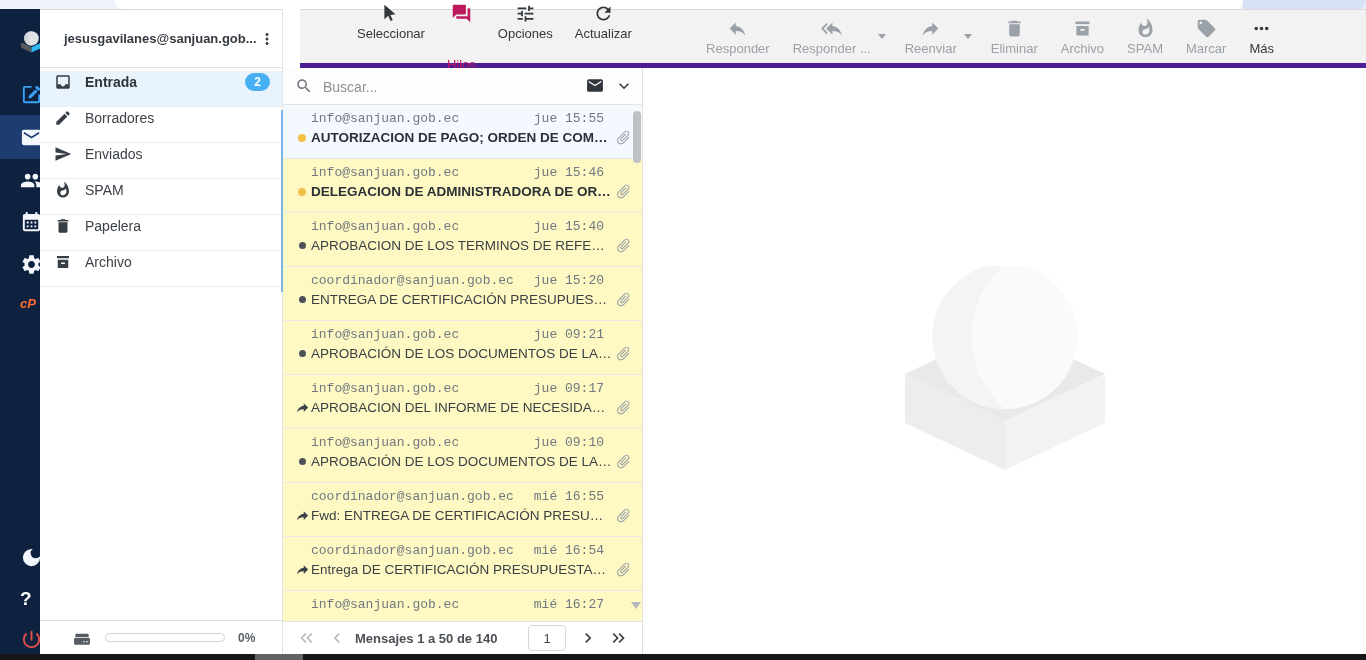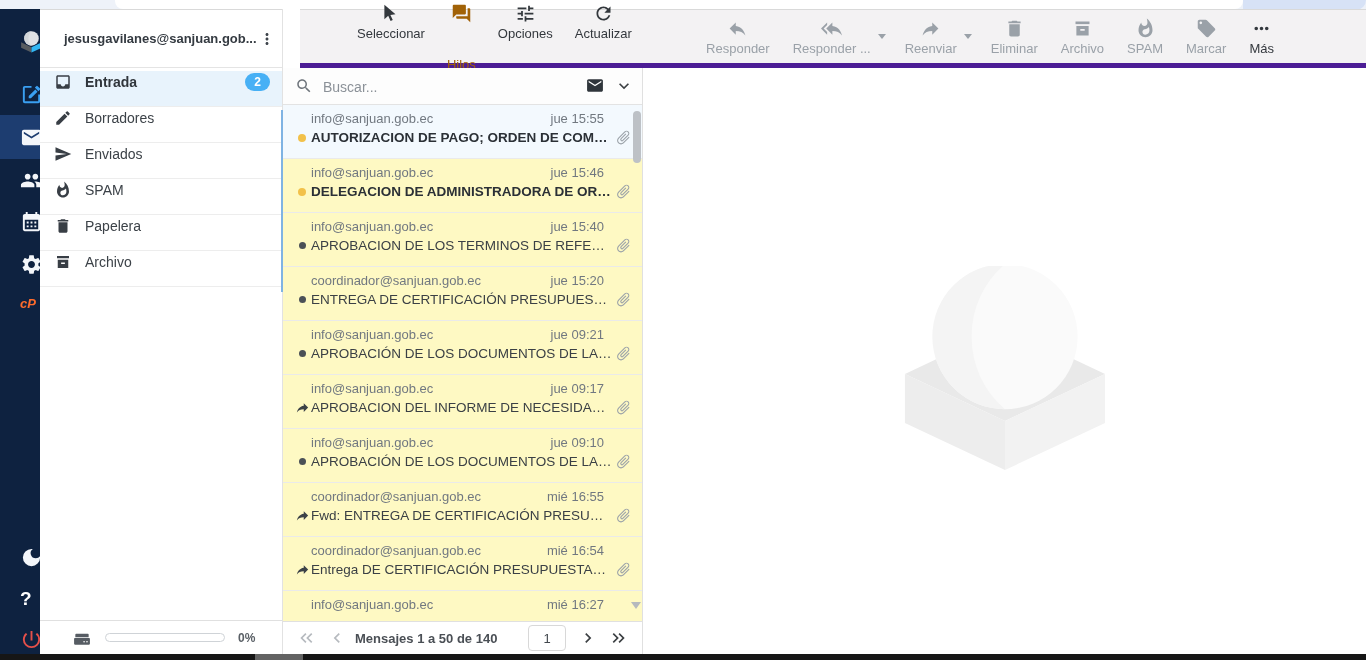--- a/index.html
+++ b/index.html
@@ -45,21 +45,21 @@
   .quota svg{width:20px;height:20px;fill:#565c63;}
   .qbar{width:118px;height:7px;border:1px solid #cfd3d7;border-radius:5px;background:#fff;margin-left:13px;}
   .qfill{height:100%;width:0;background:#47b0f5;border-radius:5px;}
   .qpct{margin-left:13px;font-size:12px;font-weight:bold;color:#5a6066;}
 
   
   .toolbar{position:absolute;left:300px;top:9px;width:1083px;height:59px;background:#f3f2f3;border-top:1px solid #d9d9d9;border-bottom:5px solid #4c1d95;box-sizing:border-box;display:flex;align-items:center;}
   .tb-btn{display:flex;flex-direction:column;align-items:center;gap:3px;font-size:13px;color:#42474d;background:none;border:none;padding:0 5px;font-family:inherit;cursor:pointer;}
   .tb-btn svg{width:21px;height:21px;fill:currentColor;}
   .tb-btn .lbl{line-height:13px;white-space:nowrap;}
-  .tb-btn.disabled{color:#a16207;gap:34px;}
+  .tb-btn.disabled{color:#be185d;gap:34px;}
   .tb-btn.gray{color:#9aa1a8;text-align:center;}
   .tb-btn.dark{color:#33383d;}
   .tlb-left{display:flex;gap:12px;margin-left:52px;}
   .tlb-right{display:flex;gap:13px;margin-left:auto;margin-right:104px;align-items:flex-end;}
   .has-caret{position:relative;padding-right:16px;}
   .caret{position:absolute;right:1px;top:16px;width:0;height:0;border-left:4px solid transparent;border-right:4px solid transparent;border-top:5px solid #9aa1a8;}
 
   
   .listpane{position:absolute;left:283px;top:68px;width:360px;height:586px;background:#fef9c3;border-right:1px solid #e0e0e0;box-sizing:border-box;}
   .searchbar{position:relative;height:37px;border-bottom:1px solid #e3e3e3;box-sizing:border-box;background:#fdfdfd;}
@@ -67,21 +67,21 @@
   .searchbar input{position:absolute;left:38px;top:4px;width:220px;height:28px;border:none;outline:none;font-size:14px;font-family:inherit;color:#42474d;background:transparent;}
   .searchbar input::placeholder{color:#8b9198;}
   .scope{position:absolute;right:36px;top:8px;width:22px;height:20px;}
   .scope svg{width:22px;height:19px;fill:#2f353b;}
   .searchbar .chev{position:absolute;right:8px;top:8px;width:20px;height:20px;}
   .searchbar .chev svg{width:20px;height:20px;fill:#3c4043;}
 
   .msglist{list-style:none;margin:0;padding:0;height:516px;overflow:hidden;position:relative;}
   .msg{height:54px;box-sizing:border-box;padding:6px 8px 0 10px;border-bottom:1px solid #eaeaea;}
   .msg.selected{background:#f3f9fe;}
-  .m1{display:flex;justify-content:space-between;margin:0 30px 3px 18px;font-size:13px;color:#717880;}
+  .m1{display:flex;justify-content:space-between;margin:0 30px 3px 18px;font-size:13px;color:#717880;font-family:Liberation Mono, monospace;}
   .m2{display:flex;align-items:center;}
   .mstatus{width:18px;flex:none;display:flex;align-items:center;justify-content:center;}
   .dot{width:8px;height:8px;border-radius:50%;display:inline-block;}
   .dot.unread{background:#f2c14a;}
   .dot.read{background:#4b5157;width:7px;height:7px;}
   .mstatus svg{width:15px;height:15px;fill:#3c4247;}
   .msubject{flex:1;font-size:13.5px;color:#3b4045;white-space:nowrap;overflow:hidden;text-overflow:ellipsis;}
   .msg.unreadrow .msubject{font-weight:bold;color:#2b3036;}
   .mclip{width:22px;flex:none;display:flex;justify-content:center;}
   .mclip svg{width:17px;height:17px;fill:#9aa1a8;transform:rotate(45deg);}

